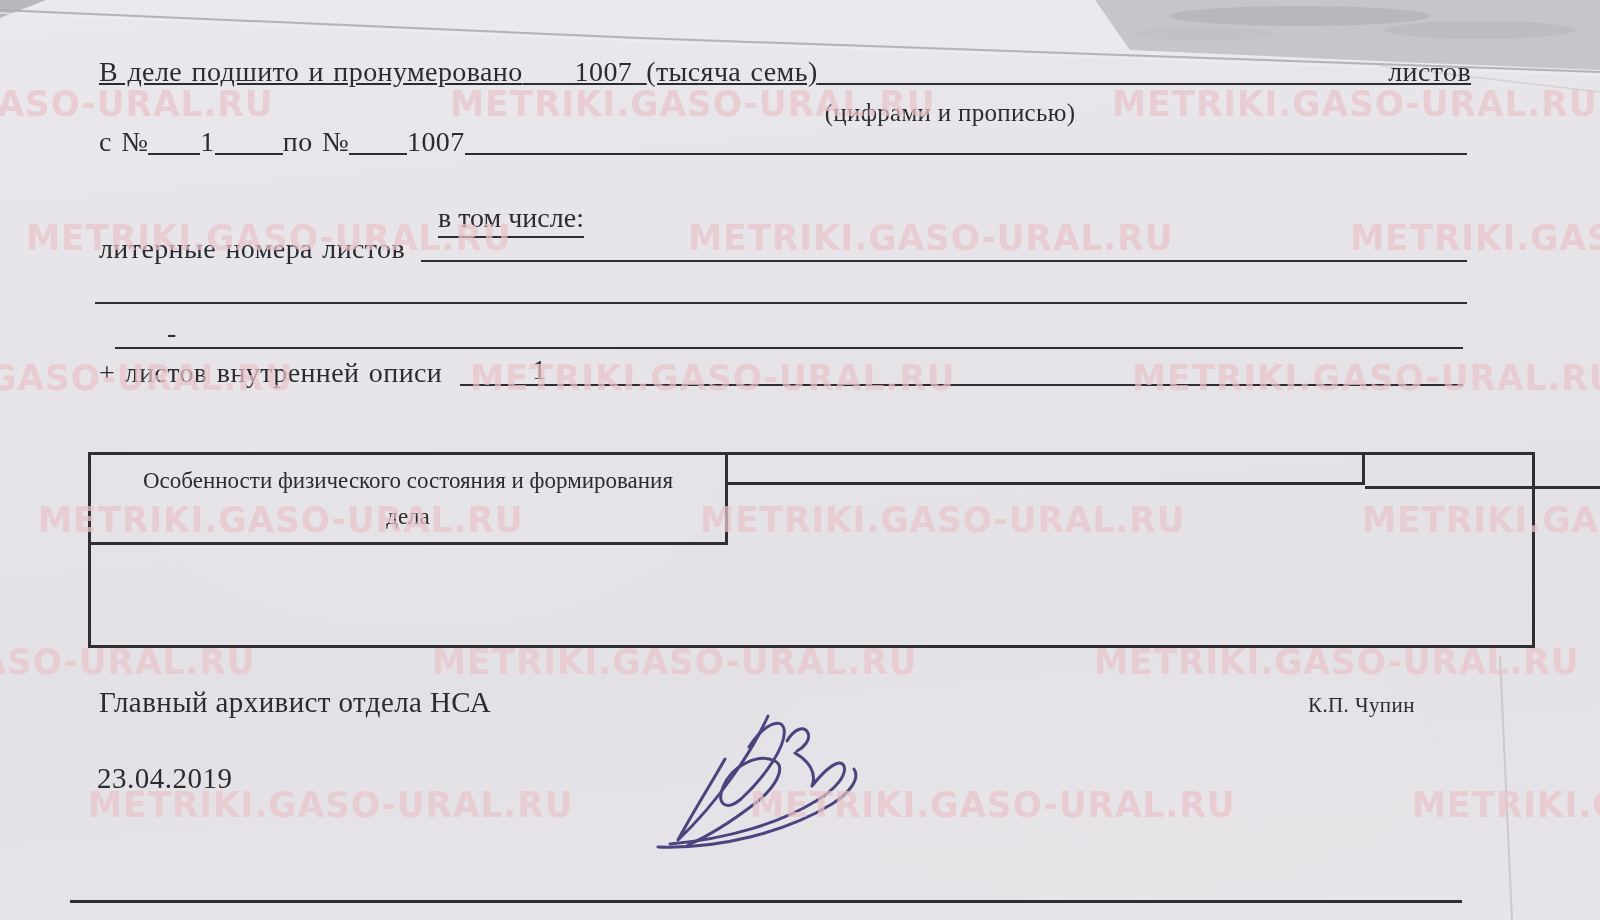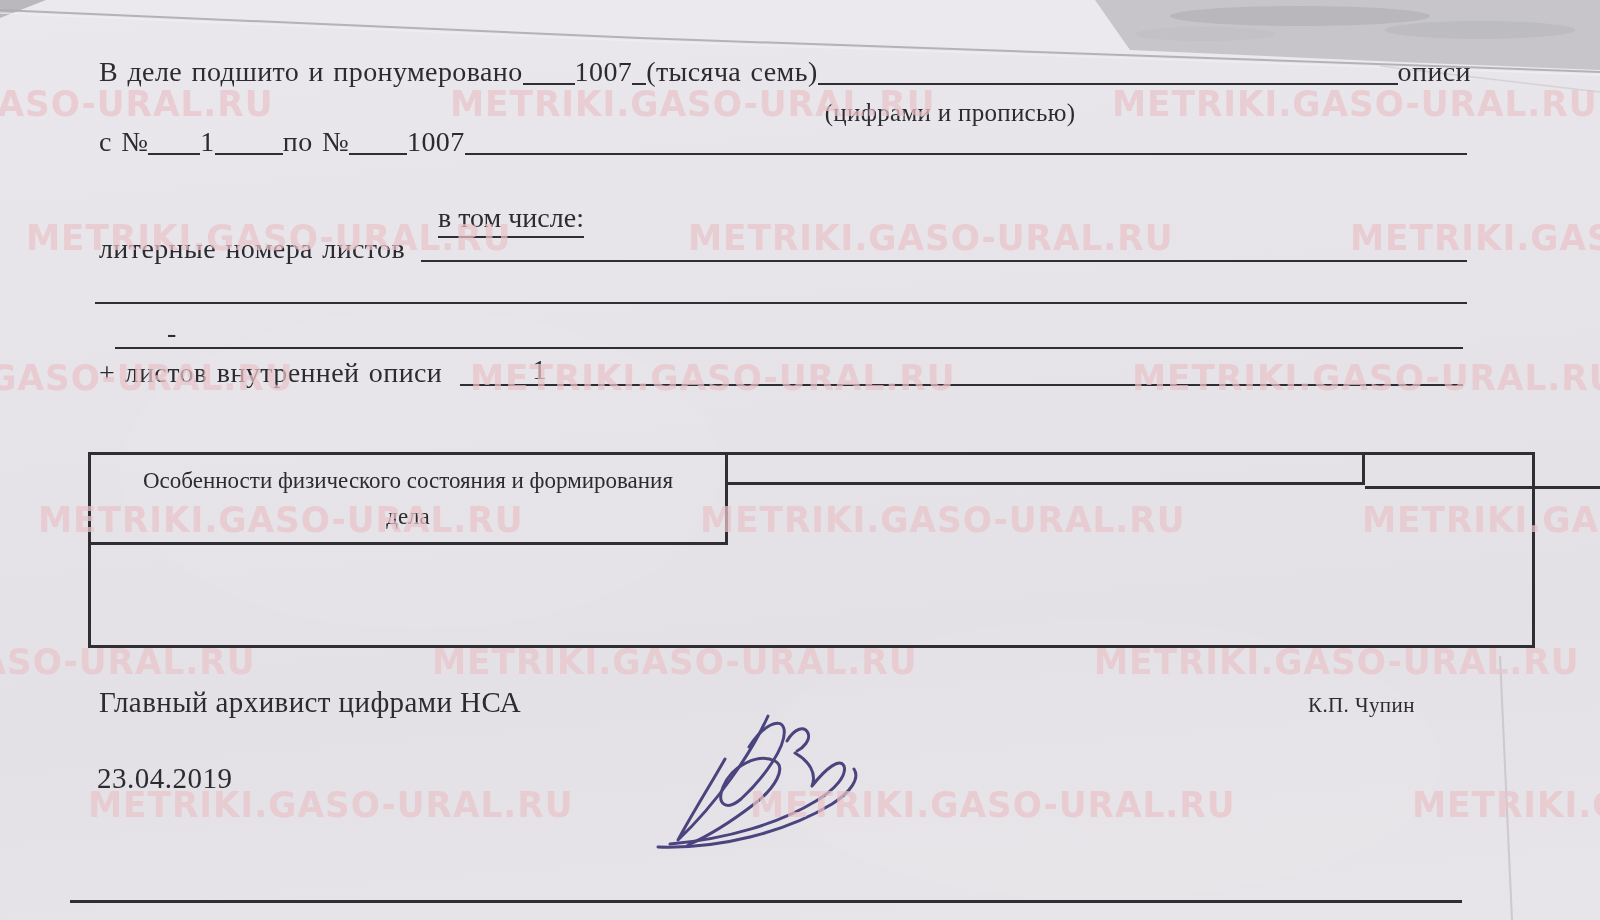--- a/index.html
+++ b/index.html
@@ -55,28 +55,28 @@
     <path d="M0,13 L640,41 L1150,59 L1600,75" stroke="#f2f0f4" stroke-width="1.5" fill="none" opacity="0.7"></path>
     <path d="M1380,66 L1600,92" stroke="#cfcdd1" stroke-width="1.5" fill="none" opacity="0.8"></path>
     <path d="M1500,656 C1504,760 1508,840 1512,920" stroke="#c9c7cb" stroke-width="2" fill="none" opacity="0.9"></path>
     <ellipse cx="420" cy="470" rx="300" ry="160" fill="#ffffff" opacity="0.05"></ellipse>
     <ellipse cx="1100" cy="760" rx="340" ry="140" fill="#ffffff" opacity="0.04"></ellipse>
   </svg>
 
   <div class="txt-layer">
 
 
-    <div class="flexline" style="left:99px;top:56px;width:1372px;">
+    <div class="flexline" style="left:99px;top:56px;width:1372px;text-decoration:underline;">
       <span>В деле подшито и пронумеровано</span>
       <span class="blank" style="width:52px;"></span>
       <span>1007</span>
       <span class="blank" style="width:14px;"></span>
       <span>(тысяча семь)</span>
       <span class="fill"></span>
-      <span>описи</span>
+      <span>листов</span>
     </div>
 
     <div class="t hint" style="left:790px;top:99px;width:320px;">(цифрами и прописью)</div>
 
     <div class="flexline" style="left:99px;top:126px;width:1368px;">
       <span>с №</span>
       <span class="blank" style="width:52px;"></span>
       <span>1</span>
       <span class="blank" style="width:68px;"></span>
       <span>по №</span>
@@ -118,21 +118,21 @@
       <div class="erow" style="height:34px;">
         <div class="c1e"></div>
         <div class="c2e"></div>
       </div>
       <div class="erow">
         <div class="c1e"></div>
         <div class="c2e"></div>
       </div>
     </div>
 
-    <div class="t" style="left:99px;top:686px;font-size:29px;letter-spacing:.4px;">Главный архивист цифрами НСА</div>
+    <div class="t" style="left:99px;top:686px;font-size:29px;letter-spacing:.4px;">Главный архивист отдела НСА</div>
     <div class="t" style="left:1308px;top:693px;font-size:21px;letter-spacing:.4px;">К.П. Чупин</div>
     <div class="t" style="left:97px;top:762px;font-size:29px;letter-spacing:.5px;">23.04.2019</div>
 
     <div class="ruled" style="left:70px;top:900px;width:1392px;"></div>
   </div>
 
   <svg class="sig-layer" style="left:628px;top:696px;" width="250" height="160" viewBox="0 0 250 160">
     <g stroke="#3e3776" stroke-width="3" fill="none" stroke-linecap="round" stroke-linejoin="round" opacity="0.92">
       <path d="M140,20 C124,56 90,106 50,144 C64,118 84,86 97,63"></path>
       <path d="M121,51 C134,30 153,20 156,33 C159,49 137,81 113,103 C99,115 88,109 95,91 C104,69 131,57 147,65 C158,71 149,91 125,109 C104,125 78,141 60,149"></path>

